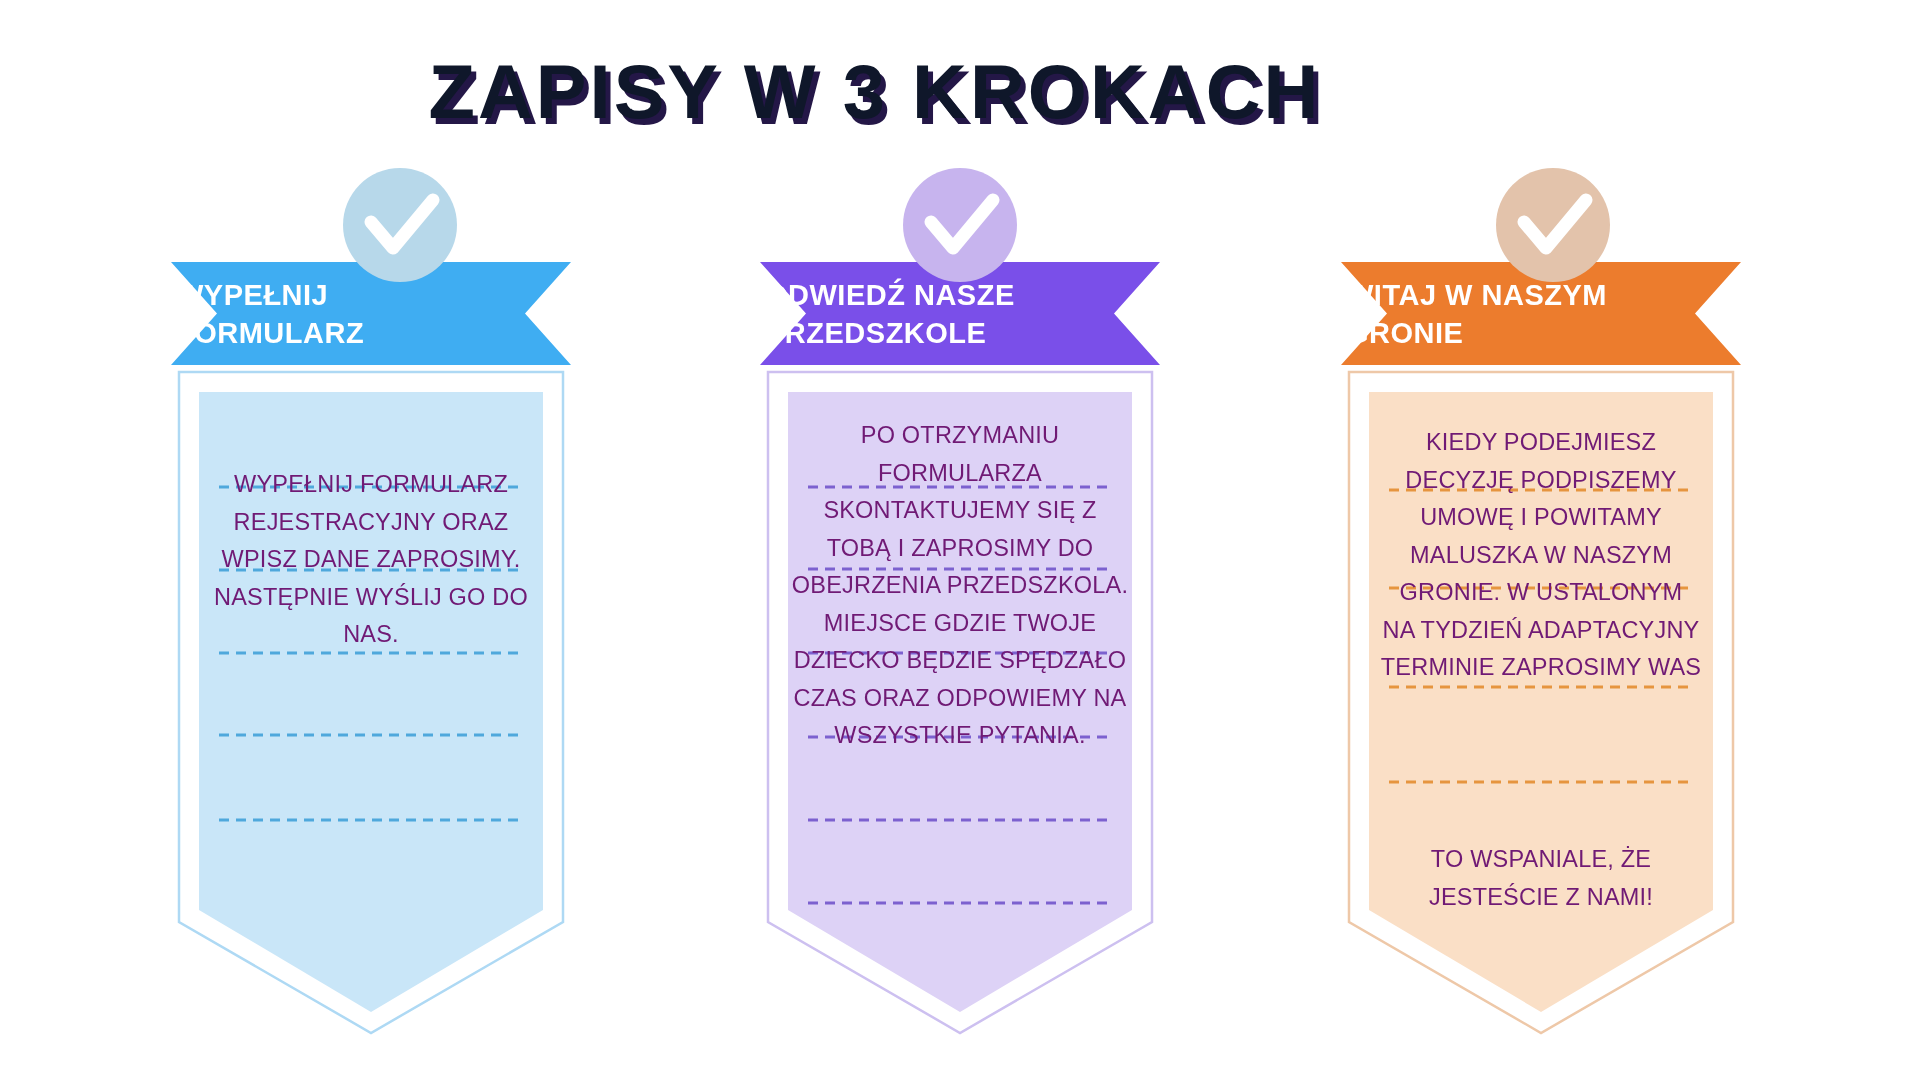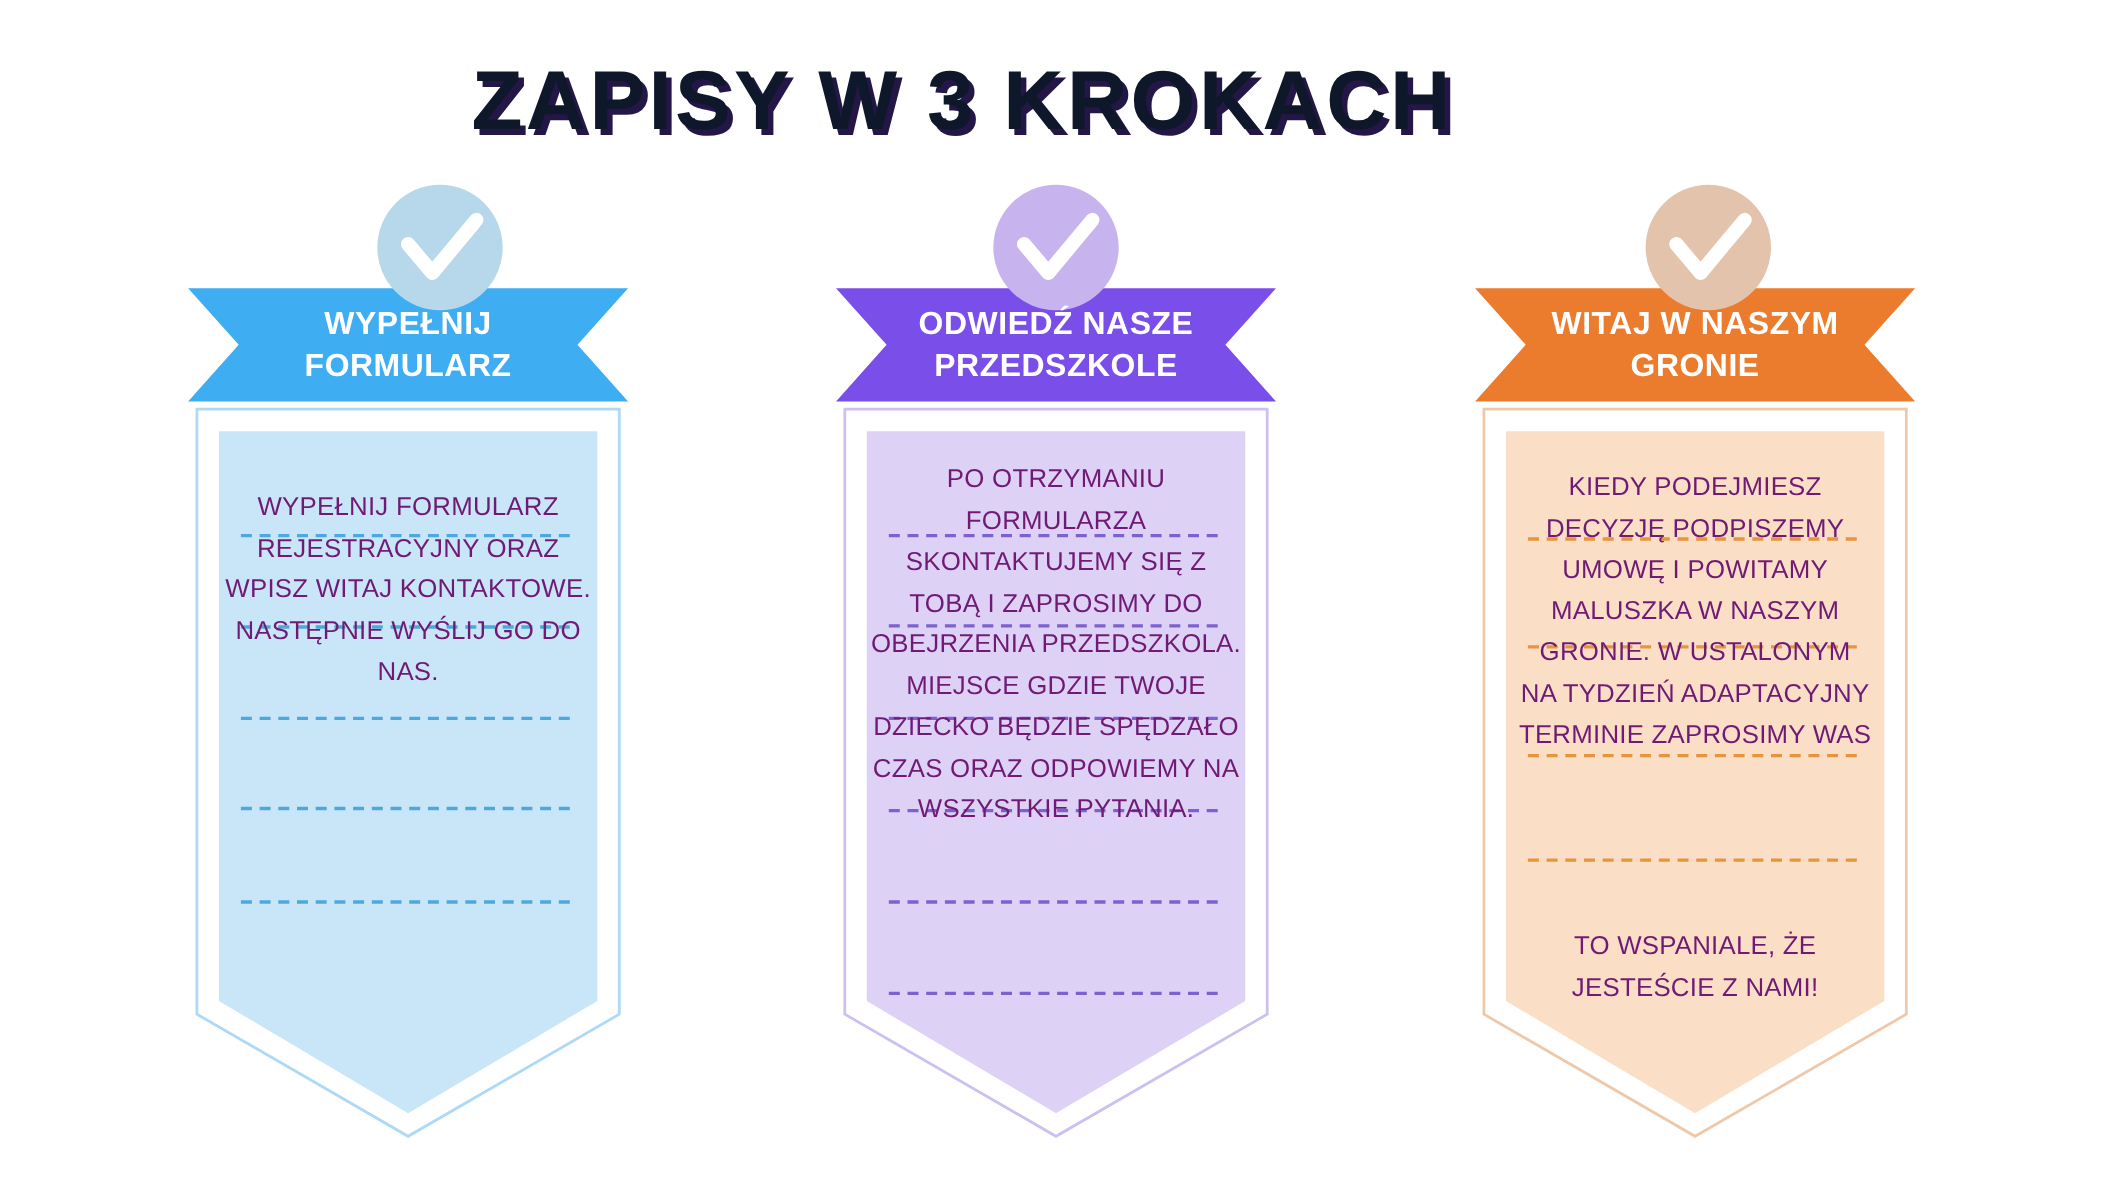--- a/index.html
+++ b/index.html
@@ -21,21 +21,21 @@
     line-height:80px;
     color:#0f172a;
     text-shadow:5px 6px 0 #241747;
     white-space:nowrap;
   }
   .column{position:absolute;width:420px;height:890px;}
   .column svg{position:absolute;left:0;top:0;}
   .ribbon-label{
     position:absolute;
     left:15px; top:116px; width:390px;
-    text-align:center;
+    text-align:left;
     color:#ffffff;
     font-size:29px;
     font-weight:bold;
     letter-spacing:0.5px;
     line-height:38px;
   }
   .body-text, .footer-text{
     position:absolute;
     left:38px; width:344px;
     text-align:center;
@@ -64,24 +64,24 @@
           <polygon points="10,102 410,102 364,153.5 410,205 10,205 56,153.5" fill="#3fadf2"></polygon>
           <g>
             <circle cx="239" cy="65" r="57" fill="#b7d8ea"></circle>
             <path d="M 210 62 L 232 88 L 272 40" fill="none" stroke="#ffffff" stroke-width="13" stroke-linecap="round" stroke-linejoin="round"></path>
           </g>
         </svg>
         <div class="ribbon-label">
           <span>WYPEŁNIJ</span>
           <span>FORMULARZ</span>
         </div>
-        <div class="body-text" style="top: 282px;">
+        <div class="body-text" style="top: 306px;">
           <span>WYPEŁNIJ FORMULARZ</span>
           <span>REJESTRACYJNY ORAZ</span>
-          <span>WPISZ WITAJ KONTAKTOWE.</span>
+          <span>WPISZ DANE ZAPROSIMY.</span>
           <span>NASTĘPNIE WYŚLIJ GO DO</span>
           <span>NAS.</span>
         </div>
       </div>
       <div class="column" style="left: 750px; top: 160px;">
         <svg width="420" height="890">
           <polygon points="18,212 402,212 402,762 210,873 18,762" fill="#ffffff" stroke="#cdc0f0" stroke-width="2.5"></polygon>
           <polygon points="38,232 382,232 382,750 210,852 38,750" fill="#ddd2f6"></polygon>
           <line x1="58" x2="362" y1="327" y2="327" stroke="#7c61cf" stroke-width="3" stroke-dasharray="10 7"></line>
           <line x1="58" x2="362" y1="409" y2="409" stroke="#7c61cf" stroke-width="3" stroke-dasharray="10 7"></line>

